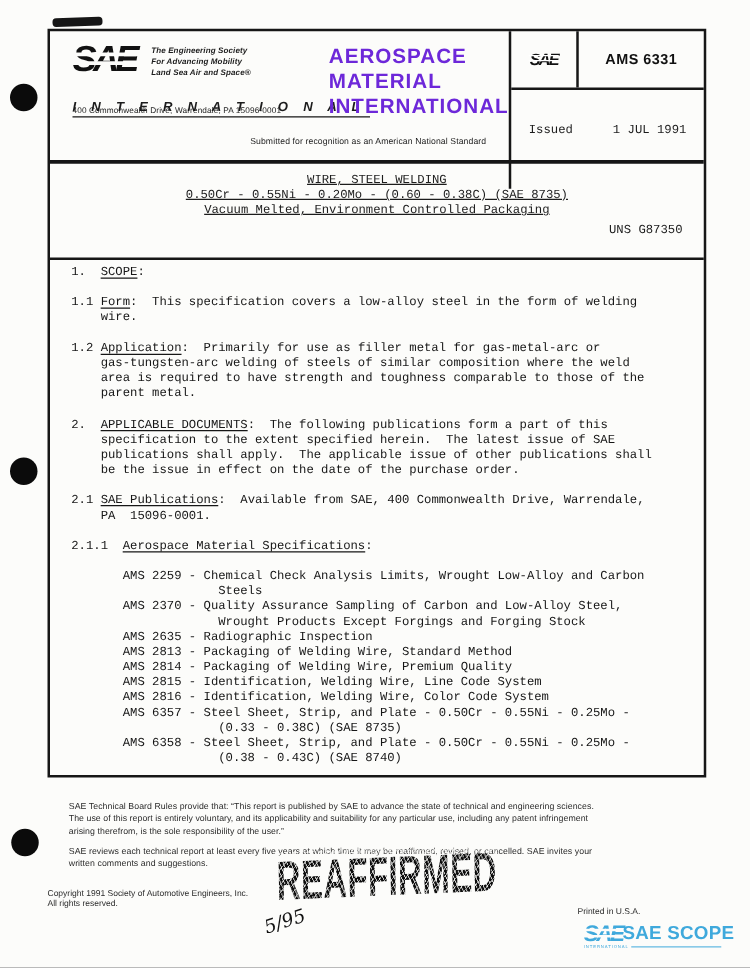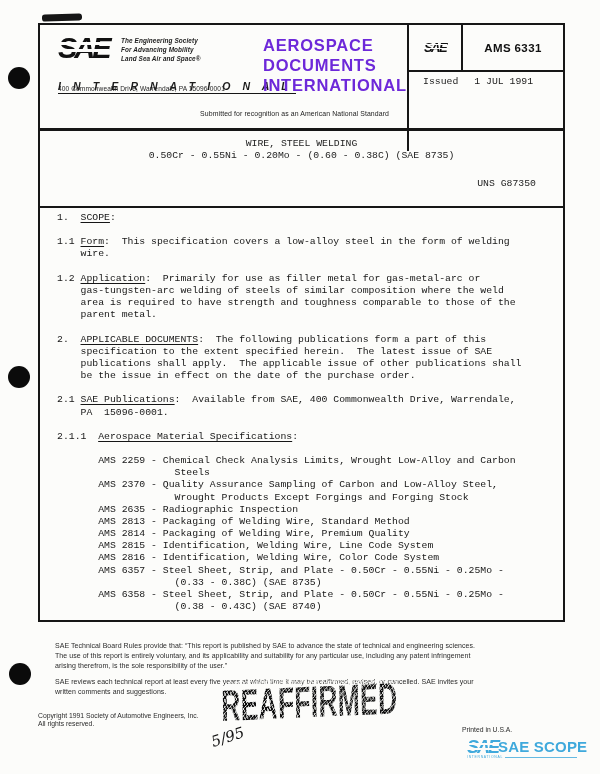--- a/index.html
+++ b/index.html
@@ -32,28 +32,28 @@
              border-left:2px solid #161616;box-sizing:border-box;}
   .rb-top{display:flex;height:47px;border-bottom:2px solid #161616;box-sizing:border-box;}
   .rb-sae{width:54px;border-right:2px solid #161616;box-sizing:border-box;
           display:flex;align-items:center;justify-content:center;}
   .sae-small{position:relative;font-style:italic;font-weight:900;font-size:13px;
              letter-spacing:-1.5px;color:#111;}
   .sae-small .bar{position:absolute;left:-1px;right:-1px;height:1.3px;background:#fff;}
   .sae-small .b1{top:4px;} .sae-small .b2{top:8px;}
   .rb-num{flex:1;display:flex;align-items:center;justify-content:center;
           font-weight:700;font-size:11.5px;letter-spacing:0.4px;color:#111;}
-  .rb-issued{display:flex;gap:16px;padding:4px 0 0 14px;
+  .rb-issued{display:flex;gap:32px;padding:26px 0 0 14px;
              font-family:"Liberation Mono",monospace;font-size:9.8px;}
   
   .title-block{position:absolute;left:0;top:106px;width:100%;height:68px;
                border-bottom:2.5px solid #161616;box-sizing:content-box;
                font-family:"Liberation Mono",monospace;font-size:9.8px;line-height:12px;
-               text-align:center;padding-top:7px;}
-  .uns{position:absolute;right:27px;top:47px;}
+               text-align:center;padding-top:7px;text-decoration:underline;}
+  .uns{position:absolute;right:17px;top:47px;}
   
   .body-text{position:absolute;left:17px;top:187px;font-family:"Liberation Mono",monospace;
              font-size:9.8px;line-height:12.15px;white-space:pre;color:#161616;}
   .u{text-decoration:underline;text-underline-offset:1.5px;text-align:right;}
   
   .fineprint{font-size:7px;line-height:9.9px;color:#2b2b2b;letter-spacing:0.05px;}
   .board-rules{position:absolute;left:55px;top:641px;width:512px;}
   .review{position:absolute;left:55px;top:677px;width:512px;}
   .copyright{position:absolute;left:38px;top:712px;font-size:6.8px;line-height:8px;color:#2b2b2b;}
   .printed{position:absolute;left:462px;top:726px;font-size:6.8px;color:#2b2b2b;}
@@ -97,21 +97,21 @@
       <div>The Engineering Society</div>
       <div>For Advancing Mobility</div>
       <div>Land Sea Air and Space®</div>
     </div>
     <div class="intl">I N T E R N A T I O N A L</div>
     <div class="address">400 Commonwealth Drive, Warrendale, PA 15096-0001</div>
     <div class="submitted">Submitted for recognition as an American National Standard</div>
 
     <div class="doc-type">
       <div>AEROSPACE</div>
-      <div>DOCUMENTS</div>
+      <div>MATERIAL</div>
       <div>INTERNATIONAL</div>
     </div>
 
     <div class="right-box">
       <div class="rb-top">
         <div class="rb-sae">
           <span class="sae-small">
             <span>SAE</span>
             <span class="bar b1"></span>
             <span class="bar b2"></span>
@@ -123,20 +123,21 @@
         <span>Issued</span>
         <span>1 JUL 1991</span>
       </div>
     </div>
 
     <div class="header-sep"></div>
 
     <div class="title-block">
       <div>WIRE, STEEL WELDING</div>
       <div>0.50Cr - 0.55Ni - 0.20Mo - (0.60 - 0.38C) (SAE 8735)</div>
+      <div>Vacuum Melted, Environment Controlled Packaging</div>
       <div class="uns">UNS G87350</div>
     </div>
 
     <div class="body-text"><div><span>1.  </span><span class="u">SCOPE</span><span>:</span></div><div>&nbsp;</div><div><span>1.1 </span><span class="u">Form</span><span>:  This specification covers a low-alloy steel in the form of welding</span></div><div><span>    wire.</span></div><div>&nbsp;</div><div><span>1.2 </span><span class="u">Application</span><span>:  Primarily for use as filler metal for gas-metal-arc or</span></div><div><span>    gas-tungsten-arc welding of steels of similar composition where the weld</span></div><div><span>    area is required to have strength and toughness comparable to those of the</span></div><div><span>    parent metal.</span></div><div>&nbsp;</div><div><span>2.  </span><span class="u">APPLICABLE DOCUMENTS</span><span>:  The following publications form a part of this</span></div><div><span>    specification to the extent specified herein.  The latest issue of SAE</span></div><div><span>    publications shall apply.  The applicable issue of other publications shall</span></div><div><span>    be the issue in effect on the date of the purchase order.</span></div><div>&nbsp;</div><div><span>2.1 </span><span class="u">SAE Publications</span><span>:  Available from SAE, 400 Commonwealth Drive, Warrendale,</span></div><div><span>    PA  15096-0001.</span></div><div>&nbsp;</div><div><span>2.1.1  </span><span class="u">Aerospace Material Specifications</span><span>:</span></div><div>&nbsp;</div><div><span>       AMS 2259 - Chemical Check Analysis Limits, Wrought Low-Alloy and Carbon</span></div><div><span>                    Steels</span></div><div><span>       AMS 2370 - Quality Assurance Sampling of Carbon and Low-Alloy Steel,</span></div><div><span>                    Wrought Products Except Forgings and Forging Stock</span></div><div><span>       AMS 2635 - Radiographic Inspection</span></div><div><span>       AMS 2813 - Packaging of Welding Wire, Standard Method</span></div><div><span>       AMS 2814 - Packaging of Welding Wire, Premium Quality</span></div><div><span>       AMS 2815 - Identification, Welding Wire, Line Code System</span></div><div><span>       AMS 2816 - Identification, Welding Wire, Color Code System</span></div><div><span>       AMS 6357 - Steel Sheet, Strip, and Plate - 0.50Cr - 0.55Ni - 0.25Mo -</span></div><div><span>                    (0.33 - 0.38C) (SAE 8735)</span></div><div><span>       AMS 6358 - Steel Sheet, Strip, and Plate - 0.50Cr - 0.55Ni - 0.25Mo -</span></div><div><span>                    (0.38 - 0.43C) (SAE 8740)</span></div></div>
   </div>
 
   <div class="board-rules fineprint">
       <div>SAE Technical Board Rules provide that: “This report is published by SAE to advance the state of technical and engineering sciences.</div>
       <div>The use of this report is entirely voluntary, and its applicability and suitability for any particular use, including any patent infringement</div>
       <div>arising therefrom, is the sole responsibility of the user.”</div>

